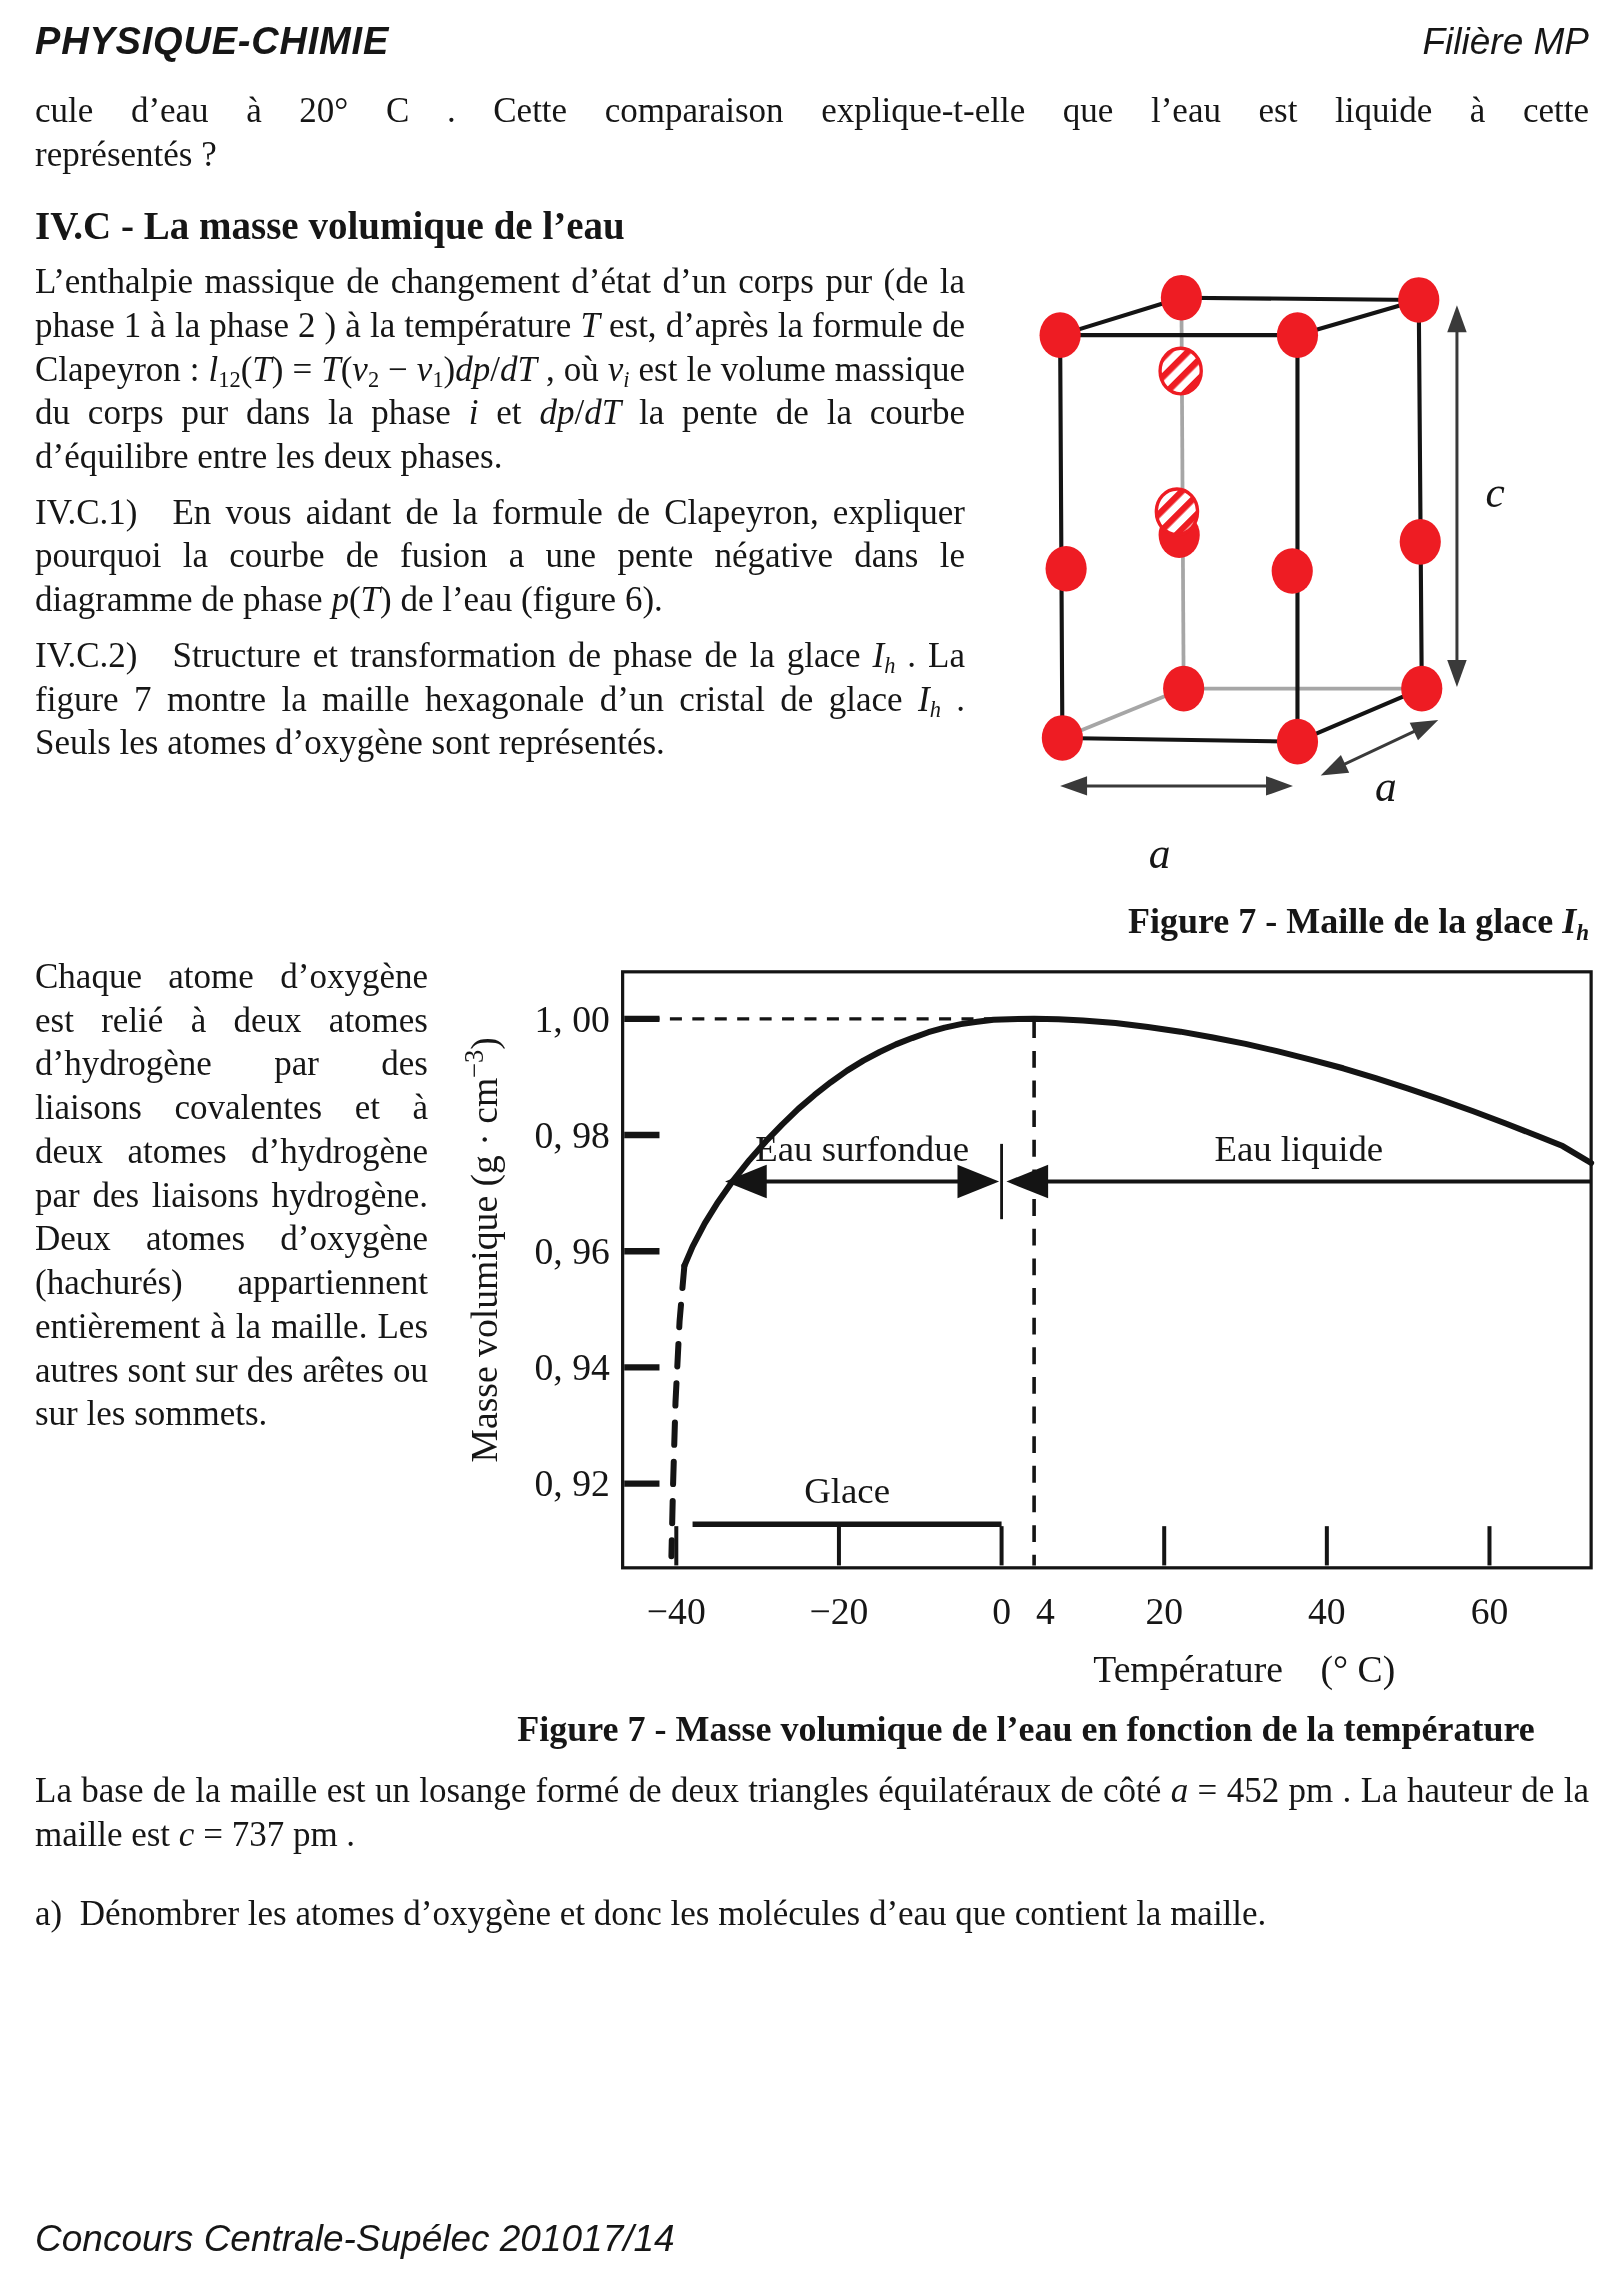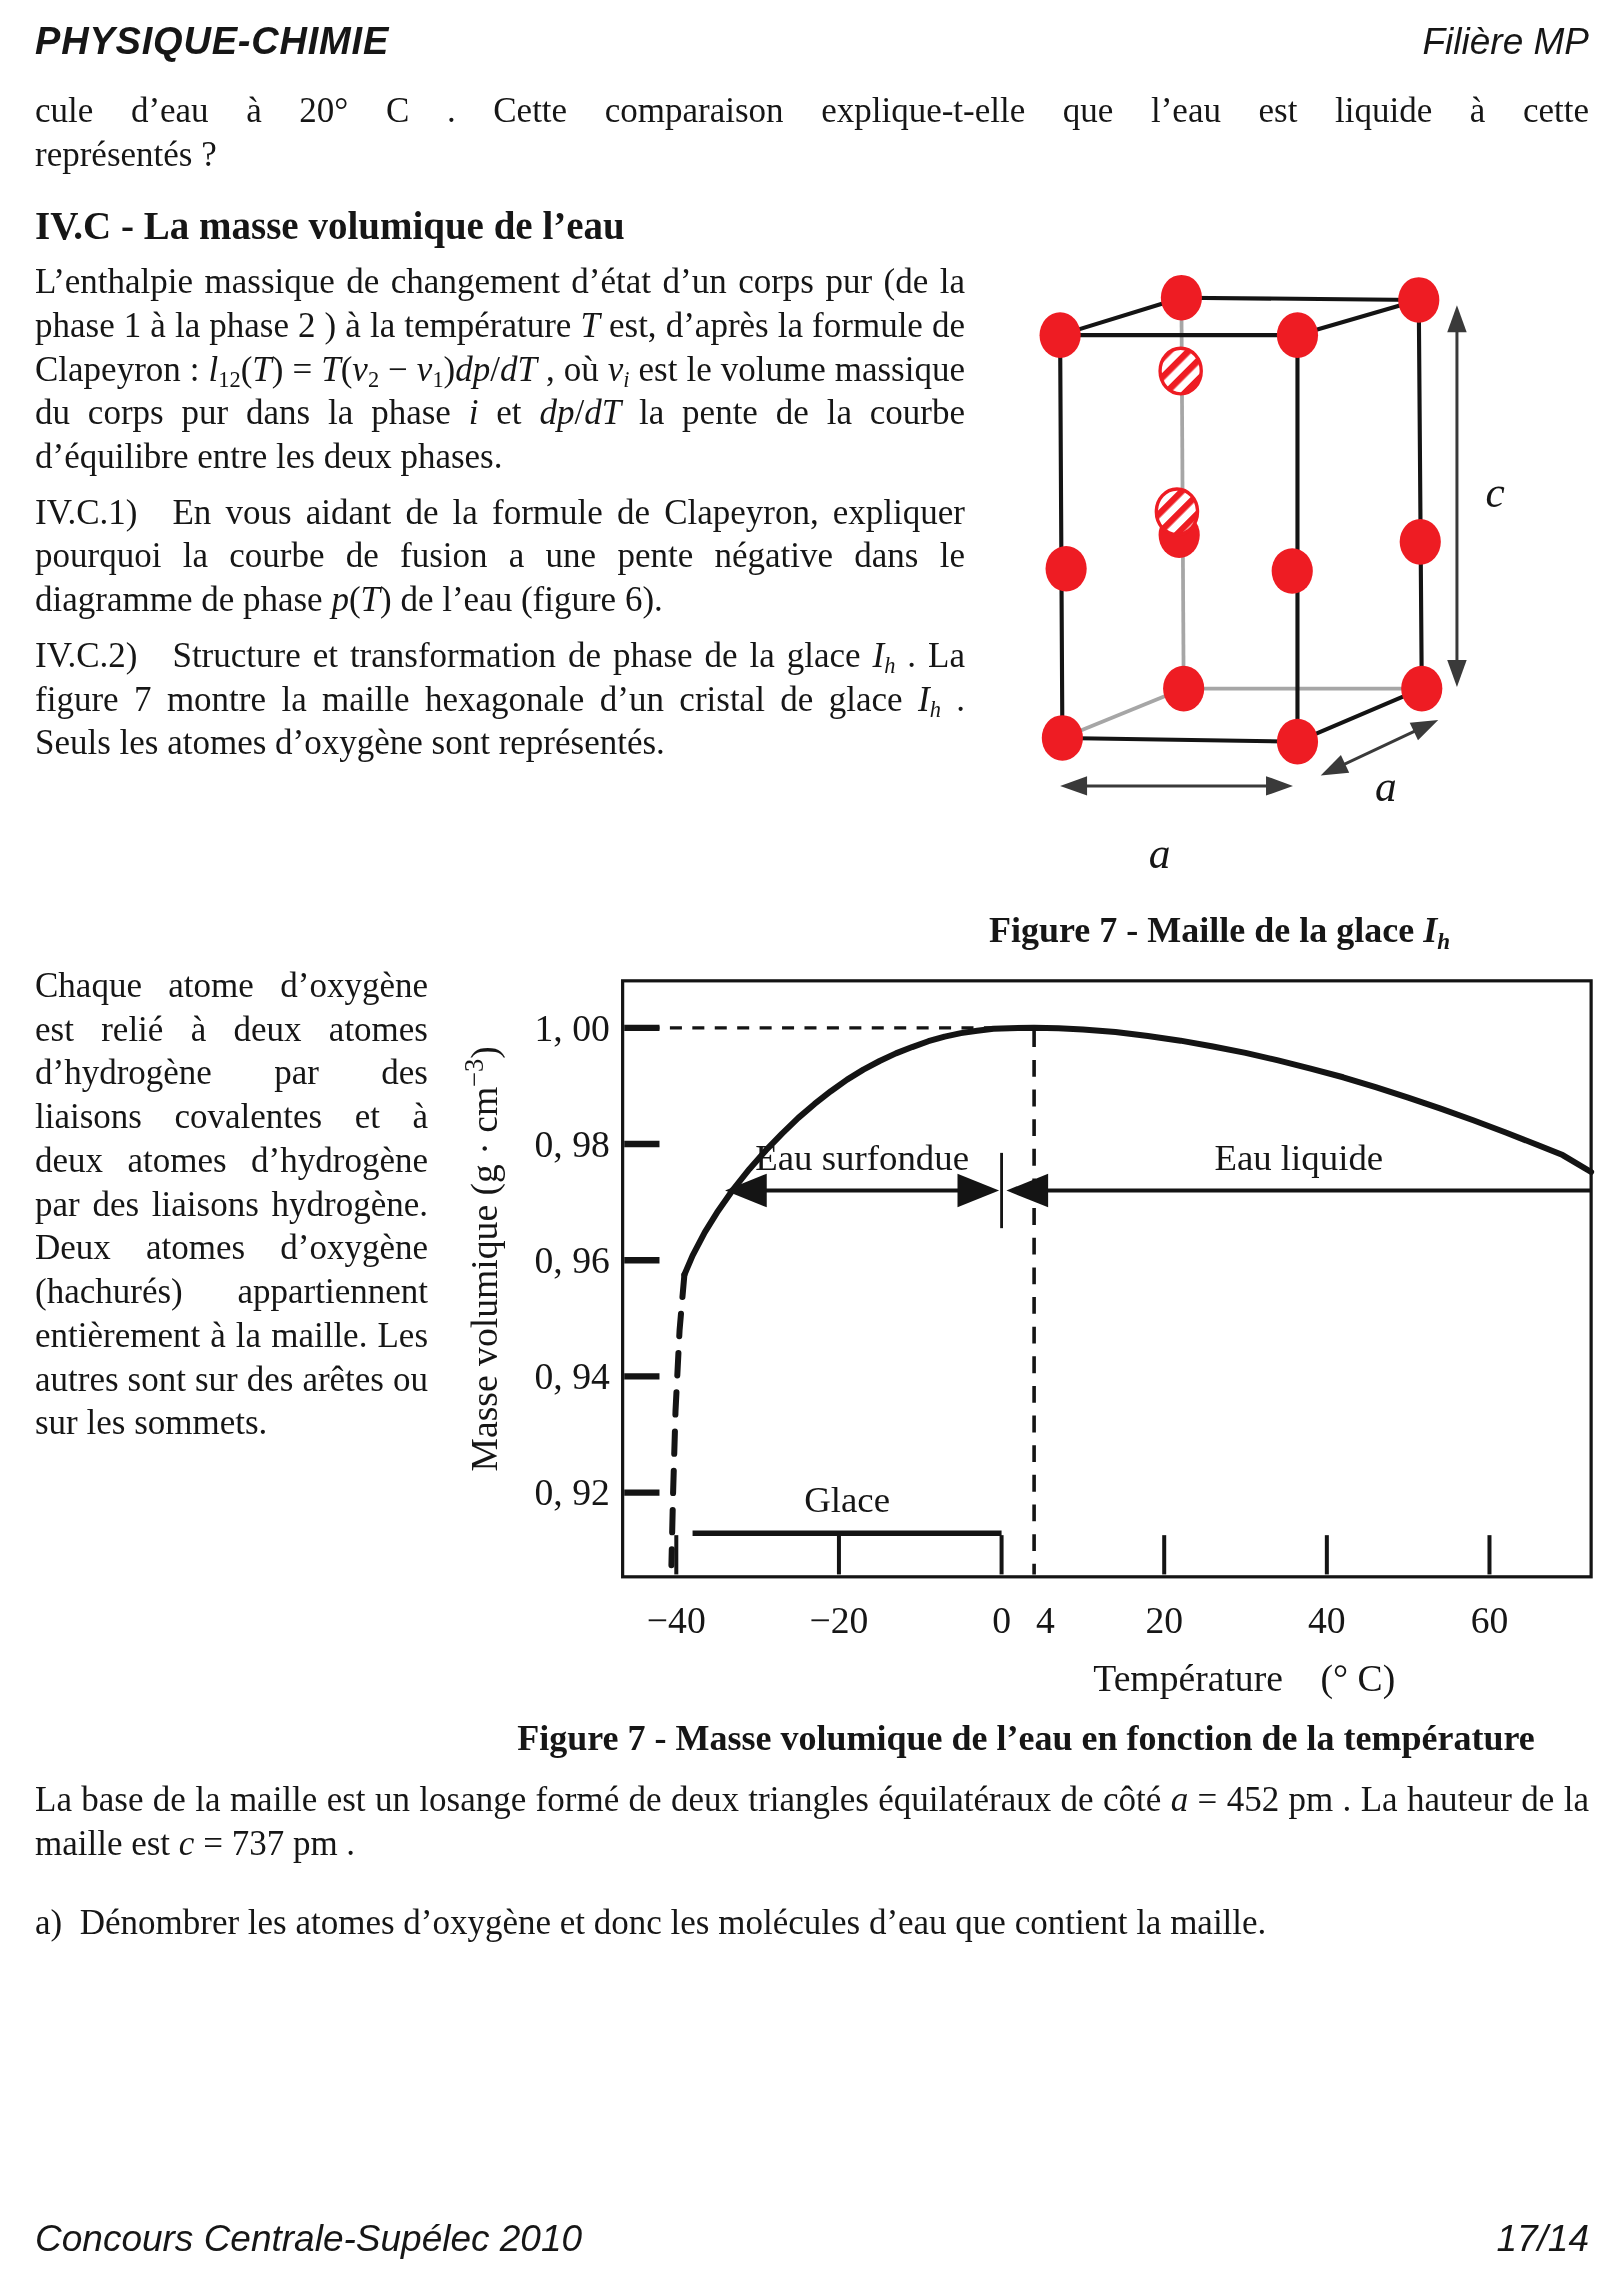--- a/index.html
+++ b/index.html
@@ -12,29 +12,29 @@
   .hdr .hl{font-size:38px;font-weight:700;letter-spacing:0.8px;}
   .hdr .hr{font-size:37px;font-weight:500;}
   .intro{margin-top:20.4px;font-size:35px;line-height:1.26;}
   .intro .l1{text-align:justify;text-align-last:justify;margin-top:26px;}
   .sec{margin-top:25px;font-size:39px;font-weight:700;}
   .row1{margin-top:12.6px;display:flex;gap:24px;}
   .row1 .txt{width:930px;flex:none;text-align:justify;font-size:35px;line-height:1.25;}
   .row1 .txt p{margin:0;}
   .row1 .txt p + p{margin-top:11.8px;}
   .figcol{flex:1;min-width:0;}
-  .fig7cap{font-size:36px;font-weight:700;text-align:left;margin-top:23px;white-space:nowrap;}
+  .fig7cap{font-size:36px;font-weight:700;text-align:right;margin-top:14px;white-space:nowrap;}
   .row2{display:flex;margin-top:12.6px;gap:35px;}
   .col2{width:393px;flex:none;text-align:justify;font-size:35px;line-height:1.25;hyphens:auto;}
   .chartcol{flex:1;min-width:0;}
   .cap8{font-size:36px;font-weight:700;text-align:center;margin-top:0px;white-space:nowrap;}
   .base{margin-top:19px;font-size:35px;line-height:1.26;text-align:justify;}
   .qa{margin-top:22px;font-size:35px;line-height:1.26;text-align:justify;}
   .ftr{position:absolute;left:35px;right:34px;bottom:35px;display:flex;
-       justify-content:space-between;align-items:baseline;
+       justify-content:flex-start;align-items:baseline;
        font-family:"Liberation Sans","DejaVu Sans",sans-serif;font-style:italic;font-size:37px;}
   .it{font-style:italic;}
   .bd{font-weight:700;}
   .sb{font-size:64%;position:relative;top:0.28em;}
   svg text{font-family:"Liberation Serif","DejaVu Serif",serif;fill:#161616;}
 </style>
 </head>
 <body>
 
 <div class="page">

